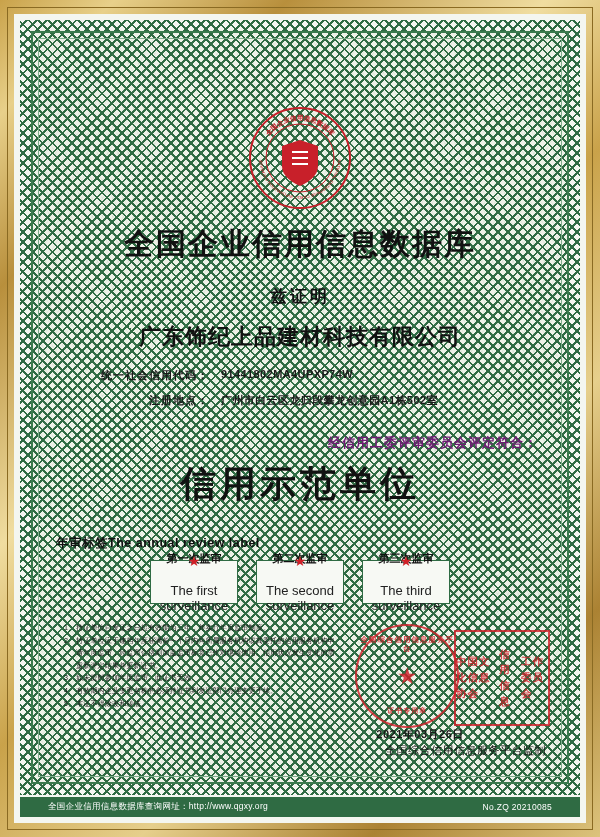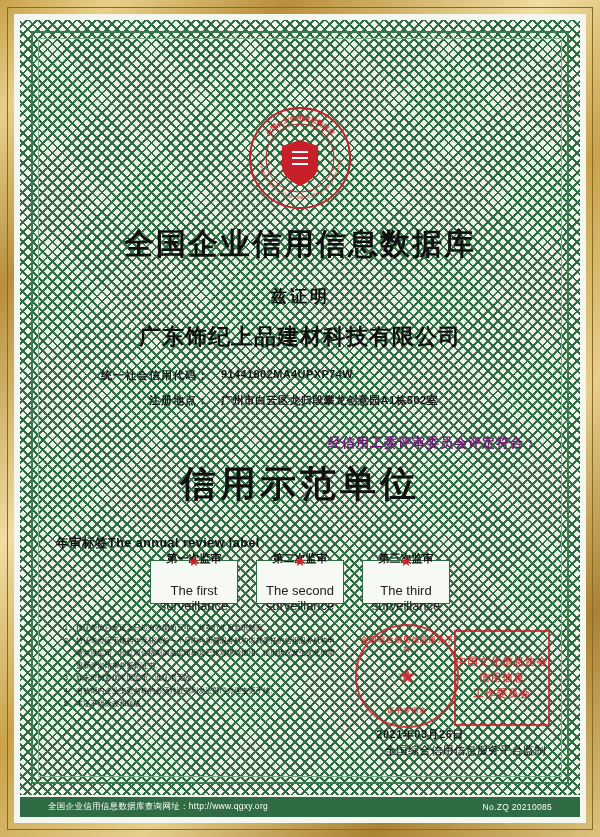--- a/index.html
+++ b/index.html
@@ -259,21 +259,21 @@
     font-size: 7px; letter-spacing: 1px;
   }
   .seal-square {
     position: absolute;
     right: 2px; top: 8px;
     width: 96px; height: 96px;
     border: 2.5px solid #d3202a;
     color: #d3202a;
     opacity: .82;
     display: flex;
-    flex-direction: column;
+    flex-direction: row;
     align-items: center;
     justify-content: center;
     font-size: 10.5px;
     font-weight: bold;
     line-height: 1.5;
     letter-spacing: 1px;
   }
   .seal-date {
     position: absolute;
     left: 36px; bottom: 10px;

